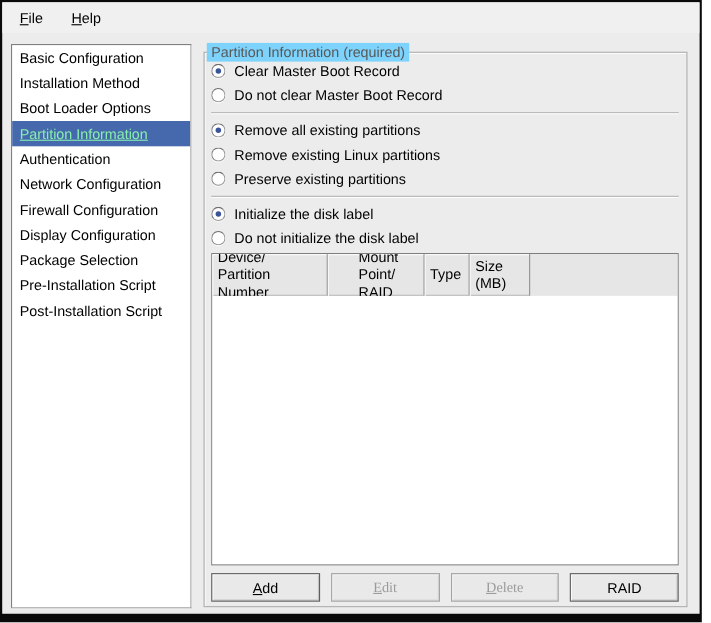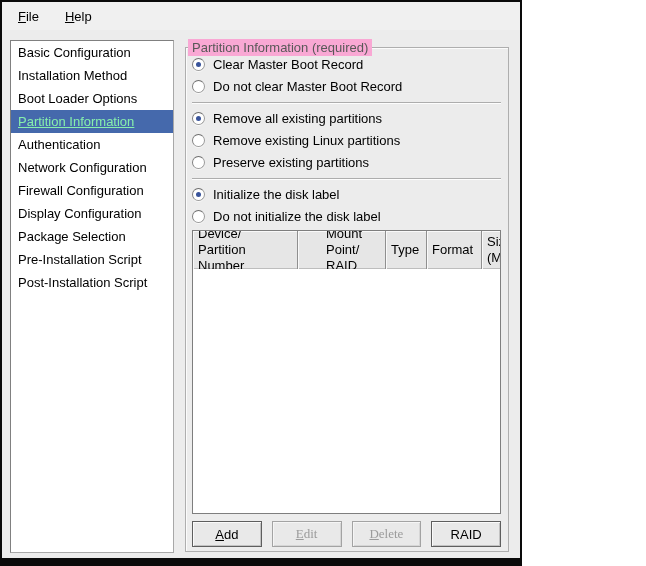--- a/index.html
+++ b/index.html
@@ -4,21 +4,21 @@
 <style>
   * { box-sizing: border-box; margin: 0; padding: 0; }
   html, body { background: #ffffff; }
   body {
     font-family: "Liberation Sans", "DejaVu Sans", sans-serif;
     font-size: 13px;
     color: #000;
   }
 
   .window {
-    width: 522px;
+    width: 638px;
     height: 566px;
     background: #ececec;
     border: 2px solid #0a0a0a;
     border-top-width: 2px;
     border-bottom-width: 8px;
     display: flex;
     flex-direction: column;
     overflow: hidden;
   }
 
@@ -83,21 +83,21 @@
     border: 1px solid #aeaeae;
     box-shadow: inset 1px 1px 0 #fbfbfb;
     padding: 6px 7px 4px 6px;
     display: flex;
     flex-direction: column;
   }
   .frame-title {
     position: absolute;
     top: -9px;
     left: 2px;
-    background: #f9a8d4;
+    background: #7dd3fc;
     padding: 0 4px;
     color: #585858;
     line-height: 17px;
   }
 
   
   .radio-row {
     height: 22px;
     display: flex;
     align-items: center;
@@ -264,21 +264,20 @@
           <span>Do not initialize the disk label</span>
         </div>
 
         <div class="ptable">
           <div class="thead">
             <div class="th">Device/
 Partition Number</div>
             <div class="th">Mount Point/
 RAID</div>
             <div class="th">Type</div>
-            <div class="th">Format</div>
             <div class="th">Size (MB)</div>
           </div>
           <div class="tbody"></div>
         </div>
 
         <div class="button-row">
           <div class="btn mnemonic">
               <span class="btn-label">Add</span>
             </div>
           <div class="btn mnemonic disabled">

